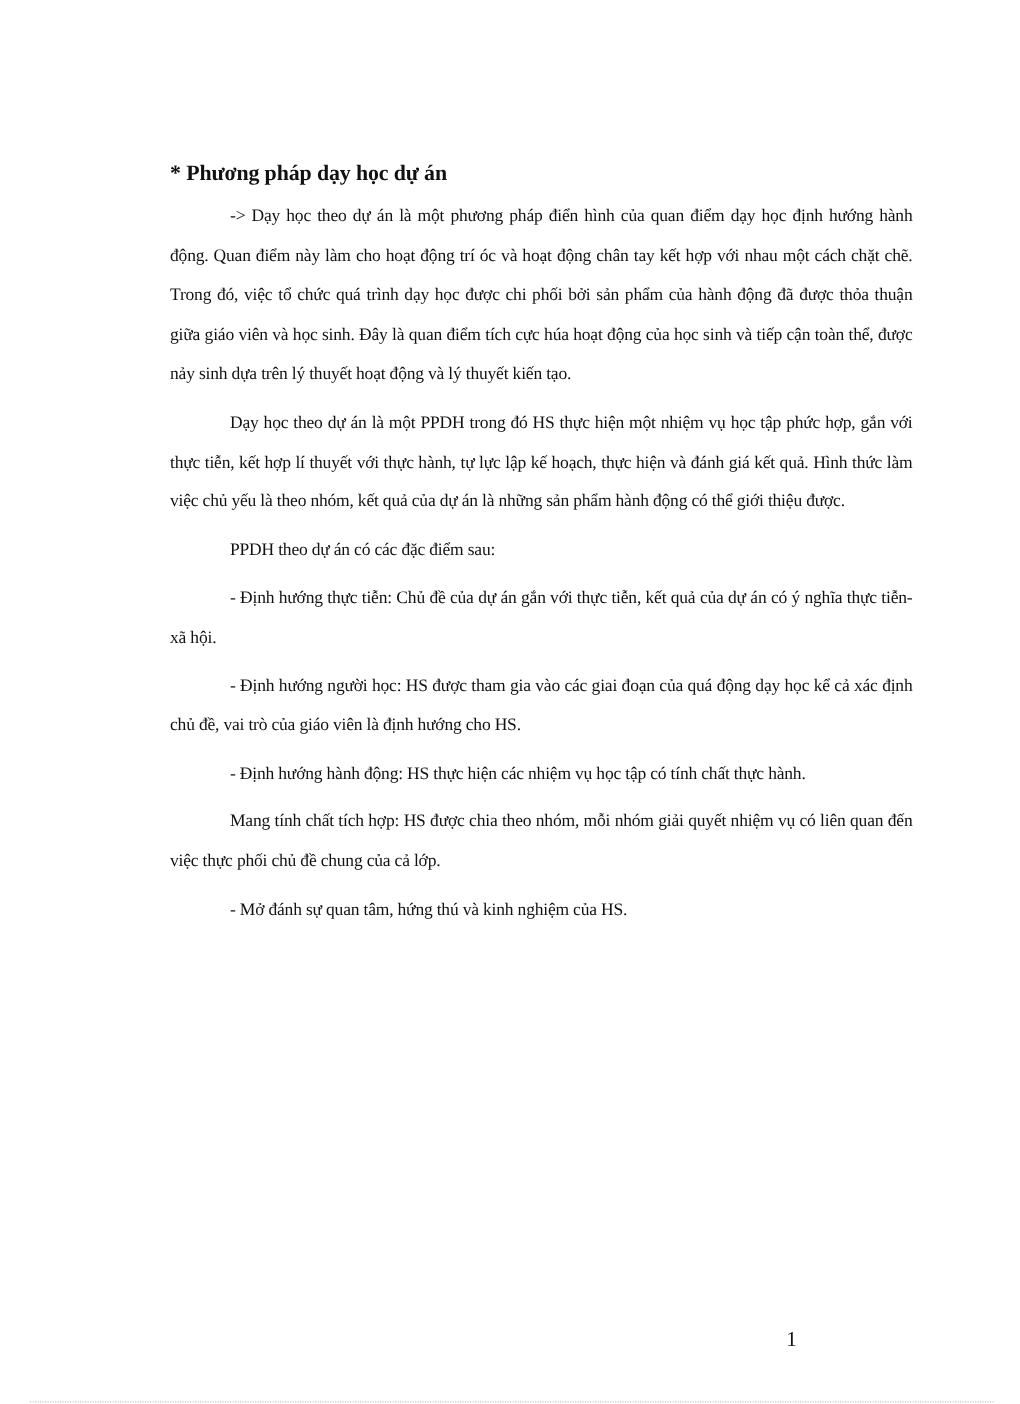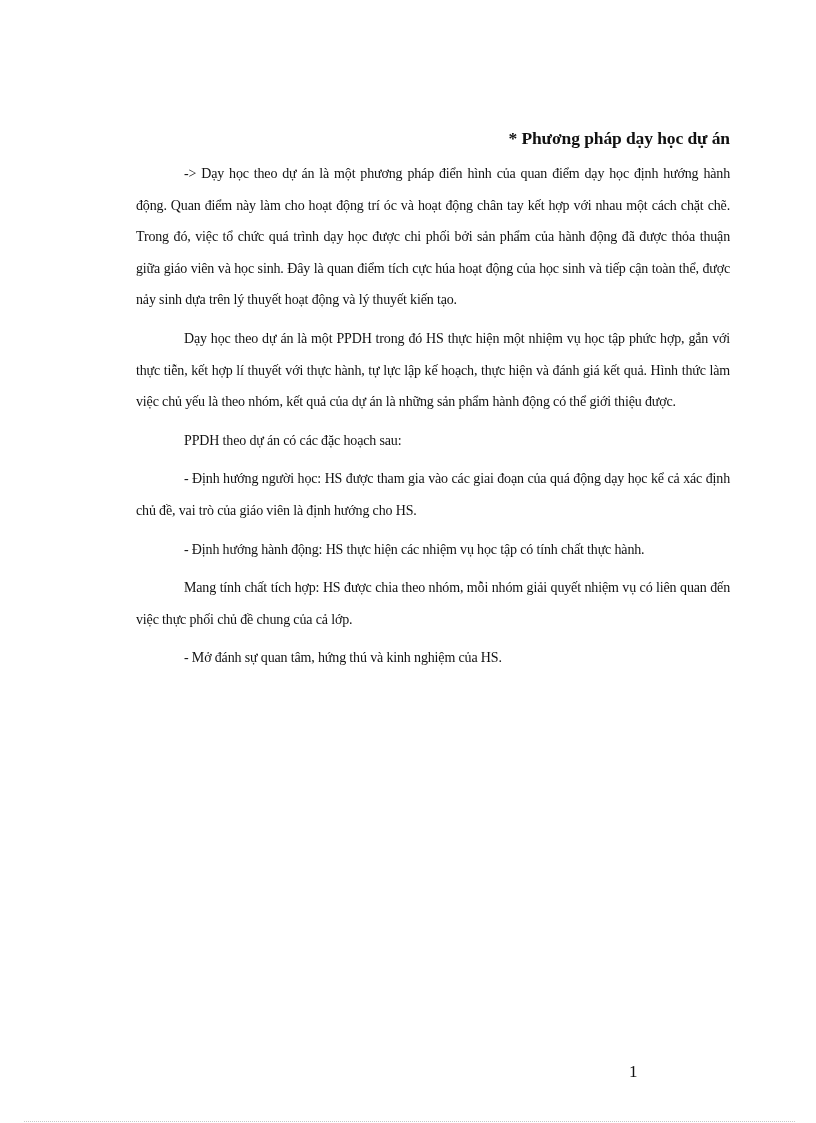--- a/index.html
+++ b/index.html
@@ -27,21 +27,20 @@
       left: 136px;
       top: 126px;
       width: 594px;
     }
     .heading {
       font-weight: bold;
       font-size: 17.5px;
       line-height: 24px;
       margin: 0 0 8px 0;
       letter-spacing: -0.1px;
-      text-align: right;
     }
     .para {
       font-size: 14px;
       line-height: 31.6px;
       text-align: justify;
       text-indent: 48px;
       margin: 0 0 7px 0;
       letter-spacing: -0.15px;
     }
     .page-number {
@@ -61,21 +60,22 @@
     }
   </style>
 </head>
 <body>
 
 <div class="page">
   <div class="content">
     <p class="heading">* Phương pháp dạy học dự án</p>
     <p class="para">-&gt; Dạy học theo dự án là một phương pháp điển hình của quan điểm dạy học định hướng hành động. Quan điểm này làm cho hoạt động trí óc và hoạt động chân tay kết hợp với nhau một cách chặt chẽ. Trong đó, việc tổ chức quá trình dạy học được chi phối bởi sản phẩm của hành động đã được thỏa thuận giữa giáo viên và học sinh. Đây là quan điểm tích cực húa hoạt động của học sinh và tiếp cận toàn thể, được nảy sinh dựa trên lý thuyết hoạt động và lý thuyết kiến tạo.</p>
     <p class="para">Dạy học theo dự án là một PPDH trong đó HS thực hiện một nhiệm vụ học tập phức hợp, gắn với thực tiễn, kết hợp lí thuyết với thực hành, tự lực lập kế hoạch, thực hiện và đánh giá kết quả. Hình thức làm việc chủ yếu là theo nhóm, kết quả của dự án là những sản phẩm hành động có thể giới thiệu được.</p>
-    <p class="para">PPDH theo dự án có các đặc hoạch sau:</p>
+    <p class="para">PPDH theo dự án có các đặc điểm sau:</p>
+    <p class="para">- Định hướng thực tiễn: Chủ đề của dự án gắn với thực tiễn, kết quả của dự án có ý nghĩa thực tiễn- xã hội.</p>
     <p class="para">- Định hướng người học: HS được tham gia vào các giai đoạn của quá động dạy học kể cả xác định chủ đề, vai trò của giáo viên là định hướng cho HS.</p>
     <p class="para">- Định hướng hành động: HS thực hiện các nhiệm vụ học tập có tính chất thực hành.</p>
     <p class="para">Mang tính chất tích hợp: HS được chia theo nhóm, mỗi nhóm giải quyết nhiệm vụ có liên quan đến việc thực phối chủ đề chung của cả lớp.</p>
     <p class="para">- Mở đánh sự quan tâm, hứng thú và kinh nghiệm của HS.</p>
   </div>
   <div class="page-number">1</div>
   <div class="page-bottom-border"></div>
 </div>
 
 </body></html>

